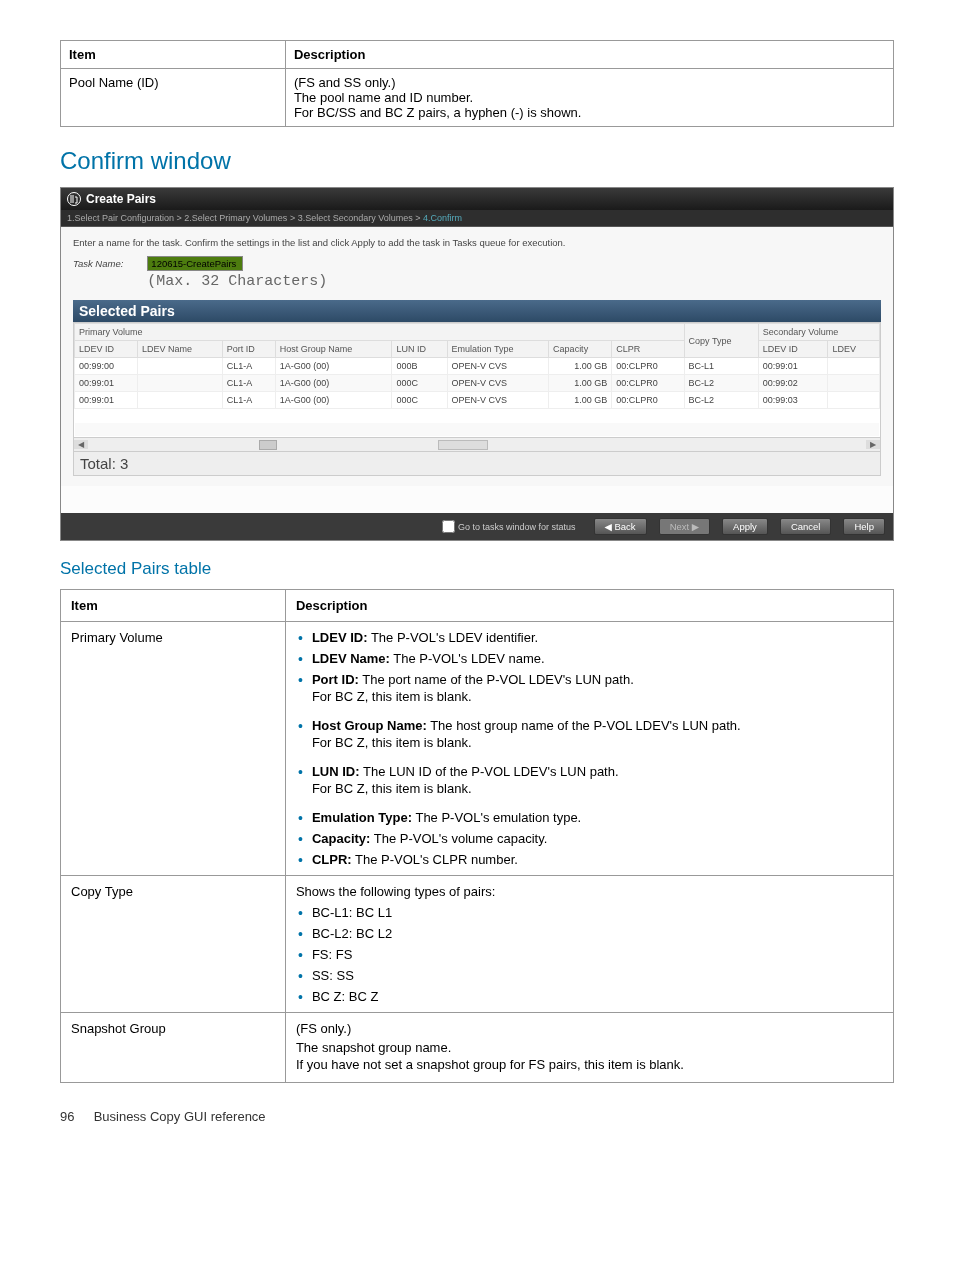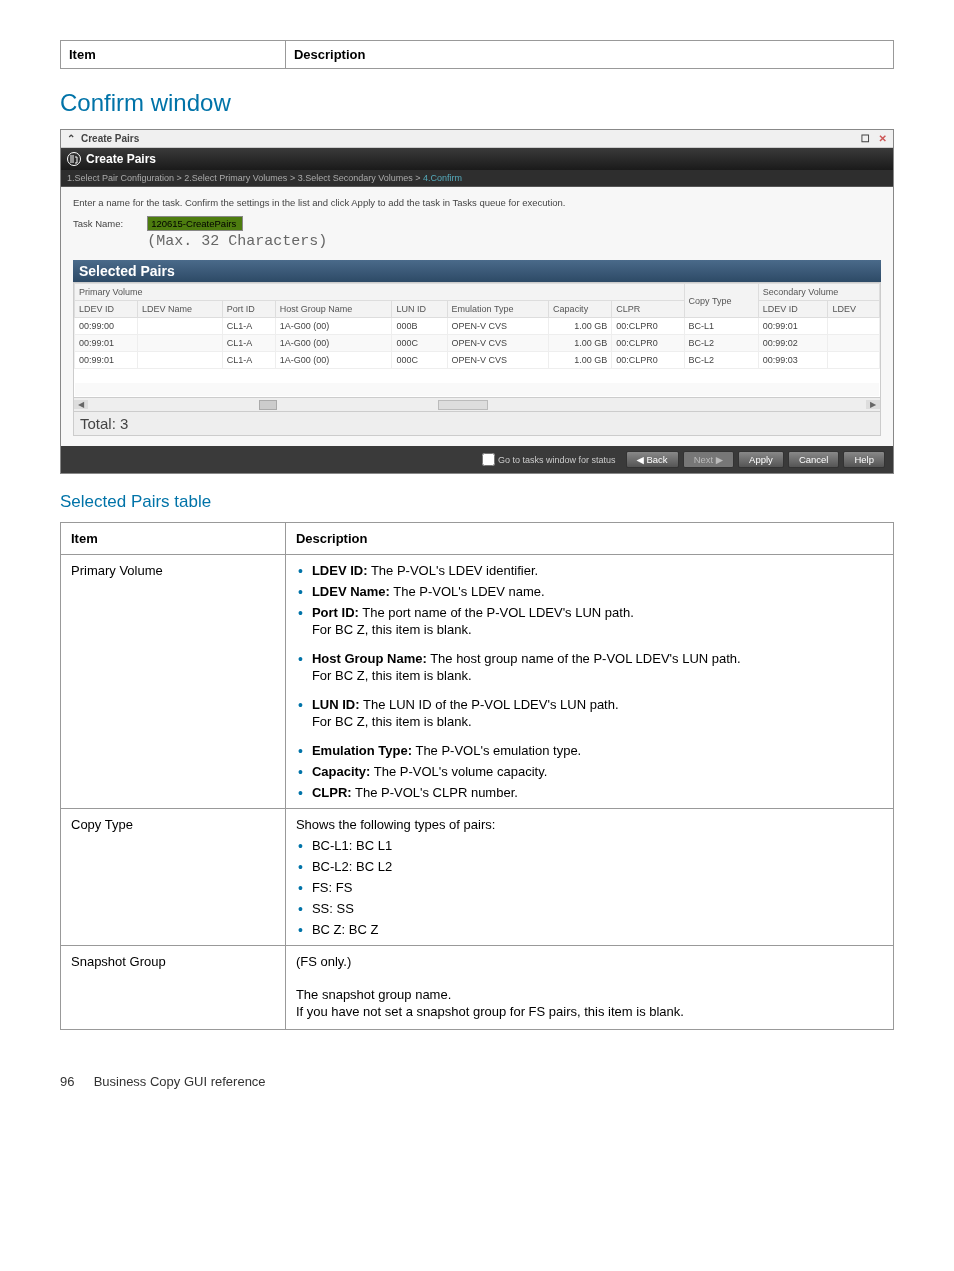--- a/index.html
+++ b/index.html
@@ -92,21 +92,21 @@
       color: #444;
       margin-bottom: 8px;
     }
     .task-name-row {
       display: flex;
       align-items: flex-start;
       gap: 24px;
       margin-bottom: 10px;
       font-size: 9.5px;
     }
-    .task-name-row .label { color: #444; padding-top:2px; }
+    .task-name-row .label { color: #444; padding-top:2px;font-style:italic; }
     .task-name-row input {
       font-size: 9.5px;
       padding: 1px 3px;
       width: 96px;
       background: #4d7c0f;
       border: 1px solid #888;
     }
     .task-name-row .hint { font-size: 15px; color: #666; margin-top:2px;font-family:Liberation Mono, monospace; }
     
     .selected-pairs-bar {
@@ -167,21 +167,22 @@
       border-top: 1px solid #ccc;
       color: #444;
     }
     
     .dialog-footer {
       background: #3a3a3a;
       padding: 5px 8px;
       display: flex;
       justify-content: flex-end;
       align-items: center;
-      gap: 4px;
+      gap: 12px;
+      margin-top: 27px;
     }
     .dialog-footer .check {
       display: flex;
       align-items: center;
       gap: 3px;
       color: #ccc;
       font-size: 9px;
       margin-right: 6px;
     }
     .dialog-footer button {
@@ -231,54 +232,52 @@
       line-height: 1;
       top: 1px;
     }
     .pairs-desc-table li .sub {
       display: block;
       margin-top: 2px;
     }
     .pairs-desc-table li.spaced { margin-bottom: 14px; }
     
     .page-footer {
-      margin-top: 44px;
+      margin-top: 26px;
       font-size: 13px;
       color: #333;
     }
     .page-footer .pgnum { display:inline-block; width:30px; }
     
   </style>
 </head>
 <body>
 
 <table class="desc-table">
   <thead>
     <tr>
       <th class="item-col">Item</th>
       <th>Description</th>
     </tr>
   </thead>
   <tbody>
+    <tr>
+      <td>Pool Name (ID)</td>
+      <td>
+        <div>(FS and SS only.)</div>
+        <div>The pool name and ID number.</div>
+        <div>For BC/SS and BC Z pairs, a hyphen (-) is shown.</div>
+      </td>
+    </tr>
   </tbody>
 </table>
 
 <h1 class="section">Confirm window</h1>
 
 <div class="dialog">
-  <div class="dialog-titlebar">
-    <span>
-      <span>⌃</span>
-      &nbsp;<b>Create Pairs</b>
-    </span>
-    <span class="controls">
-      <span>☐</span>
-      <span style="color:#c55;">✕</span>
-    </span>
-  </div>
   <div class="dialog-header">
     <svg width="14" height="14" viewBox="0 0 14 14">
         <circle cx="7" cy="7" r="6.5" fill="none" stroke="#fff" stroke-width="1"></circle>
         <path d="M4 3v8M6 3v8M8 5h2v6h-2" stroke="#fff" stroke-width="1" fill="none"></path>
       </svg>
     <span>Create Pairs</span>
   </div>
   <div class="wizard-steps">
     <span>1.Select Pair Configuration</span><span>  &gt;  </span><span>2.Select Primary Volumes</span><span>  &gt;  </span><span>3.Select Secondary Volumes</span><span>  &gt;  </span><span class="active">4.Confirm</span>
   </div>
@@ -422,21 +421,21 @@
             <li>BC-L2: BC L2</li>
             <li>FS: FS</li>
             <li>SS: SS</li>
             <li>BC Z: BC Z</li>
           </ul>
         </td>
       </tr>
       <tr>
         <td class="item-col">Snapshot Group</td>
         <td>
-          <div style="margin-bottom: 18px;">(FS only.)</div>
+          <div style="margin-bottom: 4px;">(FS only.)</div>
           <div style="margin-bottom: 2px;">The snapshot group name.</div>
           <div style="margin-bottom: 2px;">If you have not set a snapshot group for FS pairs, this item is blank.</div>
         </td>
       </tr>
     </tbody>
 </table>
 
 <div class="page-footer">
   <span class="pgnum">96</span>
   <span>Business Copy GUI reference</span>

